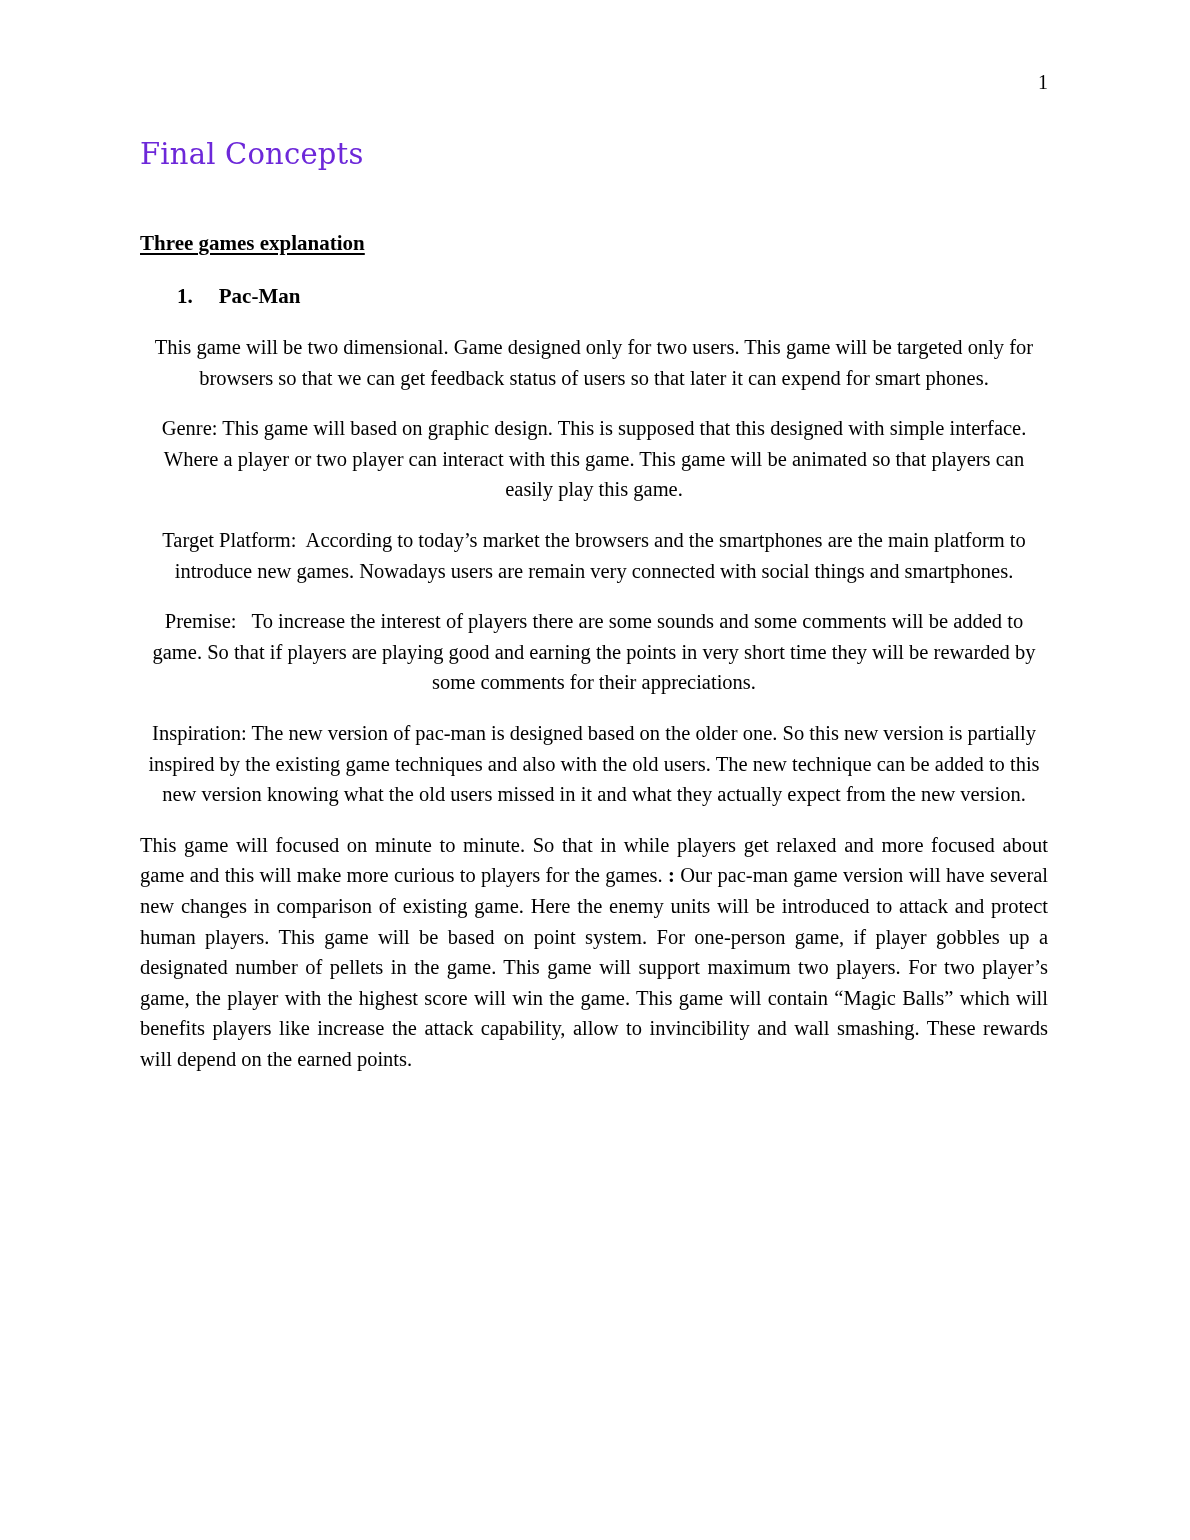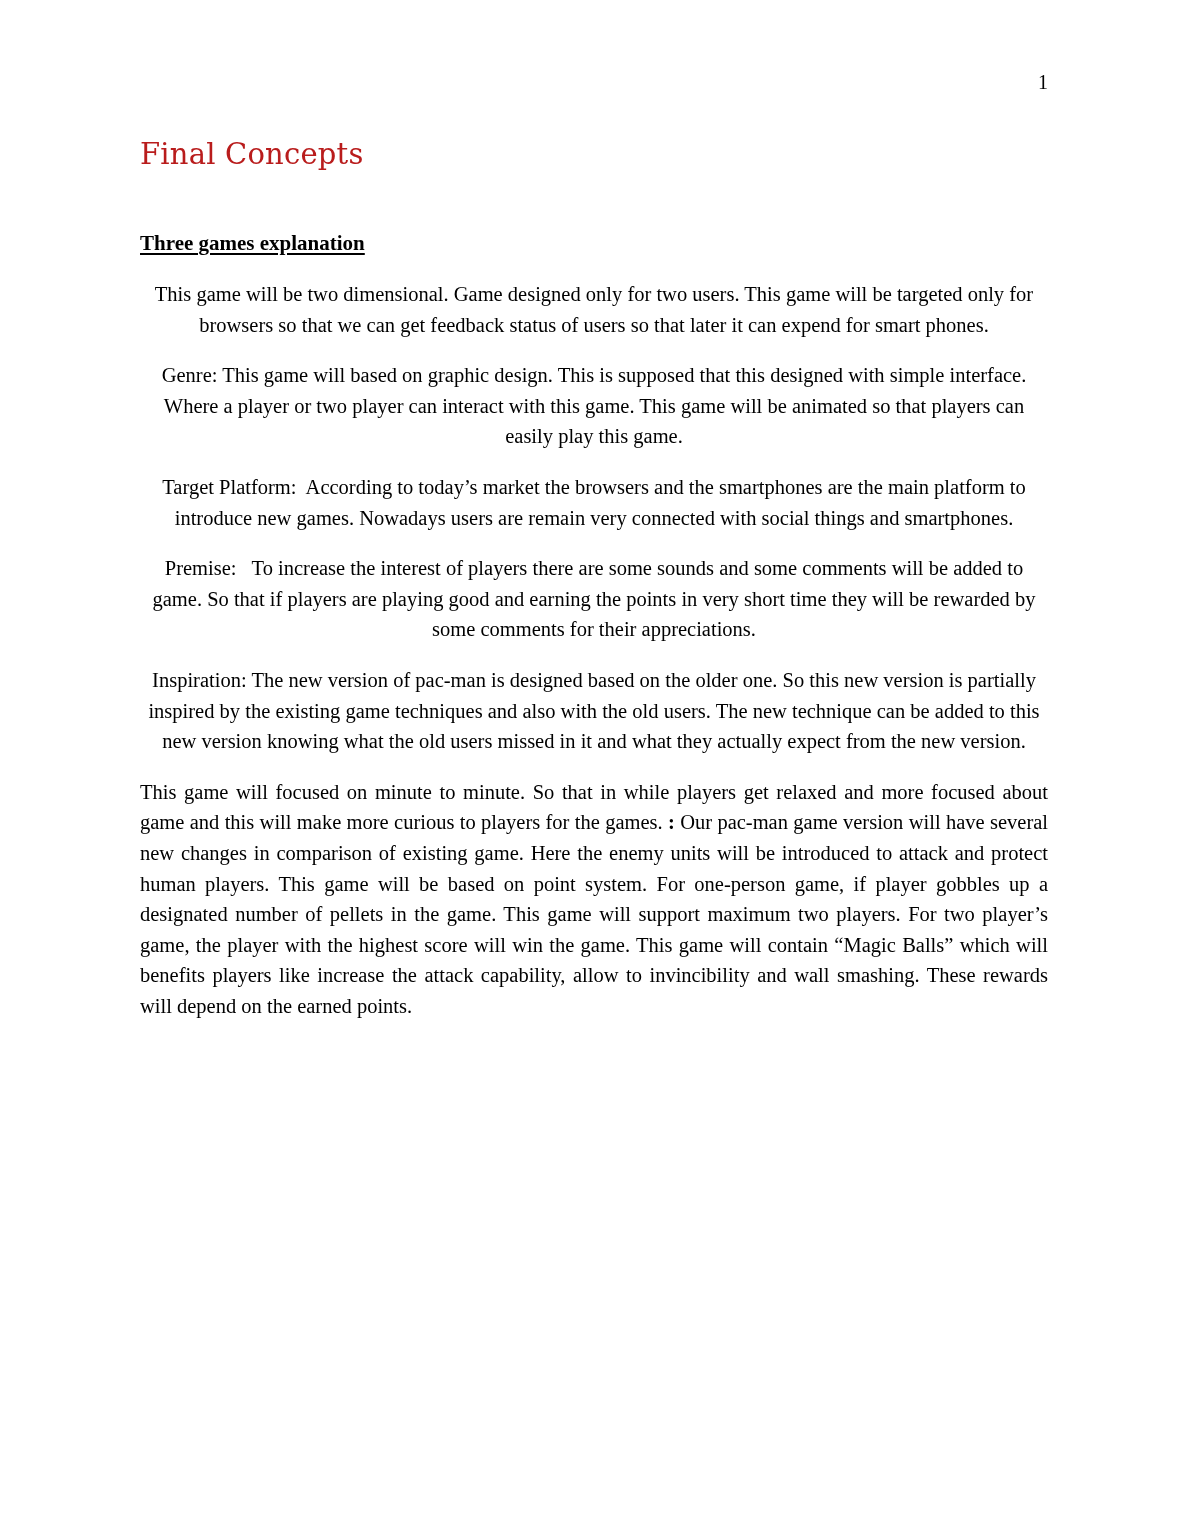--- a/index.html
+++ b/index.html
@@ -80,24 +80,25 @@
     font-weight: 700;
   }
 </style>
 </head>
 <body style="color: rgb(0, 0, 0); background: rgb(255, 255, 255);">
 
 <div class="page">
 
   <div class="page-number">1</div>
 
-  <h1 class="doc-title" style="color: #b91c1c;">Final Concepts</h1>
+  <h1 class="doc-title" style="color: #6d28d9;">Final Concepts</h1>
 
   <h2 class="section-heading"><span class="underlined">Three games explanation</span></h2>
 
+  <div class="list-item"><span class="list-num">1.</span><span class="list-label">Pac-Man</span></div>
 
   <p class="body-para first-para">This game will be two dimensional. Game designed only for two users. This game will be targeted only for browsers so that we can get feedback status of users so that later it can expend for smart phones.</p>
 
   <p class="body-para"><span class="para-label">Genre:</span><span> This game will based on graphic design. This is supposed that this designed with simple interface. Where a player or two player can interact with this game. This game will be animated so that players can easily play this game.</span></p>
 
   <p class="body-para"><span class="para-label">Target Platform:</span><span>  According to today’s market the browsers and the smartphones are the main platform to introduce new games. Nowadays users are remain very connected with social things and smartphones.</span></p>
 
   <p class="body-para"><span class="para-label">Premise:</span><span>   To increase the interest of players there are some sounds and some comments will be added to game. So that if players are playing good and earning the points in very short time they will be rewarded by some comments for their appreciations.</span></p>
 
   <p class="body-para"><span class="para-label">Inspiration:</span><span> The new version of pac-man is designed based on the older one. So this new version is partially inspired by the existing game techniques and also with the old users. The new technique can be added to this new version knowing what the old users missed in it and what they actually expect from the new version.</span></p>

